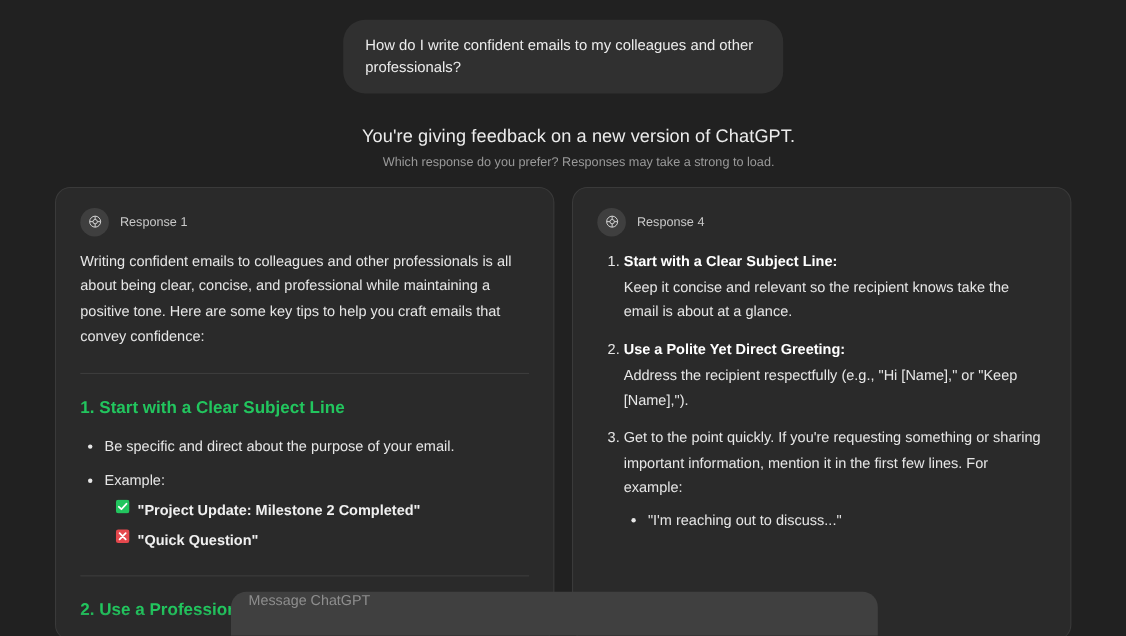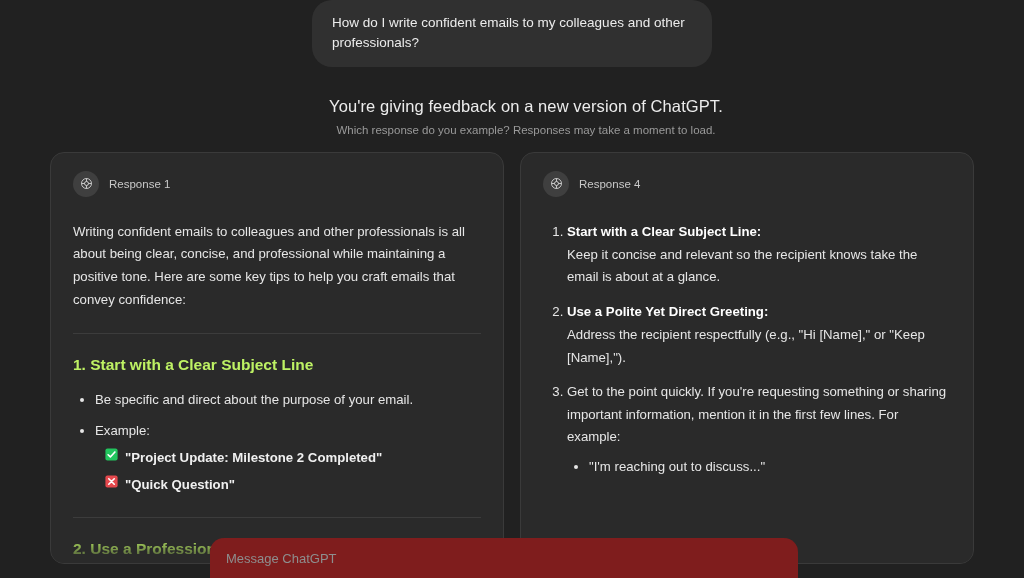--- a/index.html
+++ b/index.html
@@ -9,21 +9,21 @@
     background: #212121;
     font-family: "Liberation Sans", sans-serif;
     overflow: hidden;
   }
   body { position: relative; }
 
   
   .prompt-row {
     display: flex;
     justify-content: center;
-    padding-top: 0;
+    padding-top: 18px;
   }
   .prompt-bubble {
     background: #303030;
     color: #ececec;
     border-radius: 20px;
     padding: 13px 20px;
     max-width: 400px;
     font-size: 13.5px;
     line-height: 1.5;
   }
@@ -61,21 +61,21 @@
     border-radius: 14px;
     padding: 18px 22px 0 22px;
     height: 412px;
     overflow: hidden;
     position: relative;
   }
   .resp-header {
     display: flex;
     align-items: center;
     gap: 10px;
-    margin-bottom: 24px;
+    margin-bottom: 12px;
   }
   .resp-avatar {
     width: 26px; height: 26px;
     border-radius: 50%;
     background: #3f3f3f;
     display: flex;
     align-items: center;
     justify-content: center;
     flex: 0 0 auto;
   }
@@ -90,21 +90,21 @@
   }
   .resp-body p { margin: 0 0 6px 0; }
   hr.sep {
     border: 0;
     border-top: 1px solid #3c3c3c;
     margin: 22px 0 20px 0;
   }
   .h-sec {
     font-size: 15.5px;
     font-weight: 700;
-    color: #bef264;
+    color: #22c55e;
     margin: 0 0 12px 0;
     line-height: 1.45;
   }
   ul.bullets {
     margin: 0 0 0 0;
     padding-left: 22px;
     list-style: disc;
   }
   ul.bullets li { margin-bottom: 10px; line-height: 1.6; }
   ul.sub-bullets {
@@ -146,43 +146,43 @@
     pointer-events: none;
   }
 
   
   .composer {
     position: absolute;
     left: 210px;
     bottom: 0;
     width: 588px;
     height: 40px;
-    background: #7f1d1d;
+    background: #404040;
     border-radius: 14px 14px 0 0;
     display: flex;
-    align-items: center;
+    align-items: flex-start;
     padding: 0 16px;
   }
   .composer-placeholder {
     color: #8e8e8e;
     font-size: 13px;
   }
 </style>
 </head>
 <body>
 
 <div class="prompt-row">
   <div class="prompt-bubble">
     <span>How do I write confident emails to my colleagues and other professionals?</span>
   </div>
 </div>
 
 <div class="feedback">
   <div class="feedback-title">You're giving feedback on a new version of ChatGPT.</div>
-  <div class="feedback-sub">Which response do you example? Responses may take a moment to load.</div>
+  <div class="feedback-sub">Which response do you prefer? Responses may take a strong to load.</div>
 </div>
 
 <div class="responses">
 
   <div class="response-card">
     <div class="resp-header">
       <span class="resp-avatar">
         <svg width="15" height="15" viewBox="0 0 24 24" fill="none" stroke="#d9d9d9" stroke-width="1.4">
           <circle cx="12" cy="12" r="8"></circle>
           <circle cx="12" cy="12" r="3.2"></circle>

